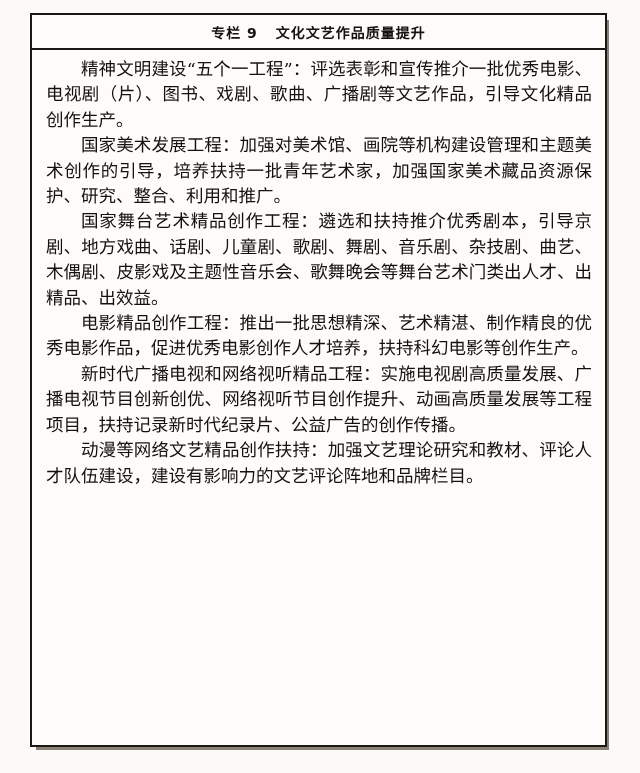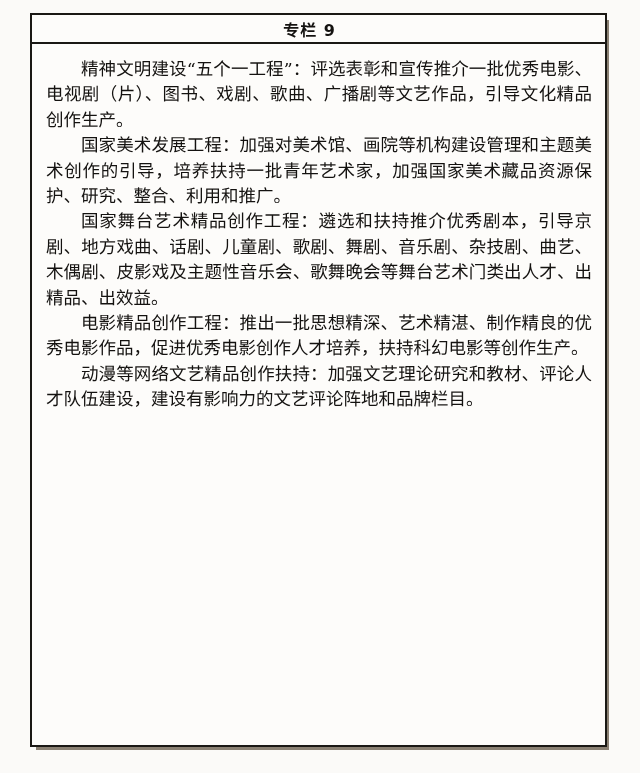--- a/index.html
+++ b/index.html
@@ -25,53 +25,55 @@
     position: absolute;
     left: 30px;
     top: 13px;
     width: 577px;
     height: 734px;
     background: var(--panel-bg);
     border: 2px solid var(--border);
     box-shadow: 4px 5px 0 -2px var(--shadow);
   }
   .panel-header {
-    height: 29px;
+    height: 35px;
     border-bottom: 2px solid var(--border);
     display: flex;
     align-items: center;
     justify-content: center;
     font-family: "DejaVu Sans", sans-serif;
     font-weight: bold;
-    font-size: 16px;
+    font-size: 14px;
     letter-spacing: 1px;
     white-space: nowrap;
   }
   .panel-header .column-label {
     margin-right: 18px;
   }
   .panel-body {
-    padding: 13px 13px 0 14px;
+    padding: 7px 13px 0 14px;
     font-size: 17.5px;
     line-height: 25.4px;
     text-align: justify;
     text-justify: inter-character;
   }
   .panel-body p {
     text-indent: 2em;
     margin: 0;
   }
 </style>
 </head>
 <body>
 
 <div class="panel">
   <div class="panel-header">
     <span class="column-label">专栏 9</span>
+    <span class="panel-title">文化文艺作品质量提升</span>
   </div>
   <div class="panel-body">
     <p>精神文明建设“五个一工程”：评选表彰和宣传推介一批优秀电影、电视剧（片）、图书、戏剧、歌曲、广播剧等文艺作品，引导文化精品创作生产。</p>
     <p>国家美术发展工程：加强对美术馆、画院等机构建设管理和主题美术创作的引导，培养扶持一批青年艺术家，加强国家美术藏品资源保护、研究、整合、利用和推广。</p>
     <p>国家舞台艺术精品创作工程：遴选和扶持推介优秀剧本，引导京剧、地方戏曲、话剧、儿童剧、歌剧、舞剧、音乐剧、杂技剧、曲艺、木偶剧、皮影戏及主题性音乐会、歌舞晚会等舞台艺术门类出人才、出精品、出效益。</p>
     <p>电影精品创作工程：推出一批思想精深、艺术精湛、制作精良的优秀电影作品，促进优秀电影创作人才培养，扶持科幻电影等创作生产。</p>
+    <p>新时代广播电视和网络视听精品工程：实施电视剧高质量发展、广播电视节目创新创优、网络视听节目创作提升、动画高质量发展等工程项目，扶持记录新时代纪录片、公益广告的创作传播。</p>
     <p>动漫等网络文艺精品创作扶持：加强文艺理论研究和教材、评论人才队伍建设，建设有影响力的文艺评论阵地和品牌栏目。</p>
   </div>
 </div>
 
 </body></html>

